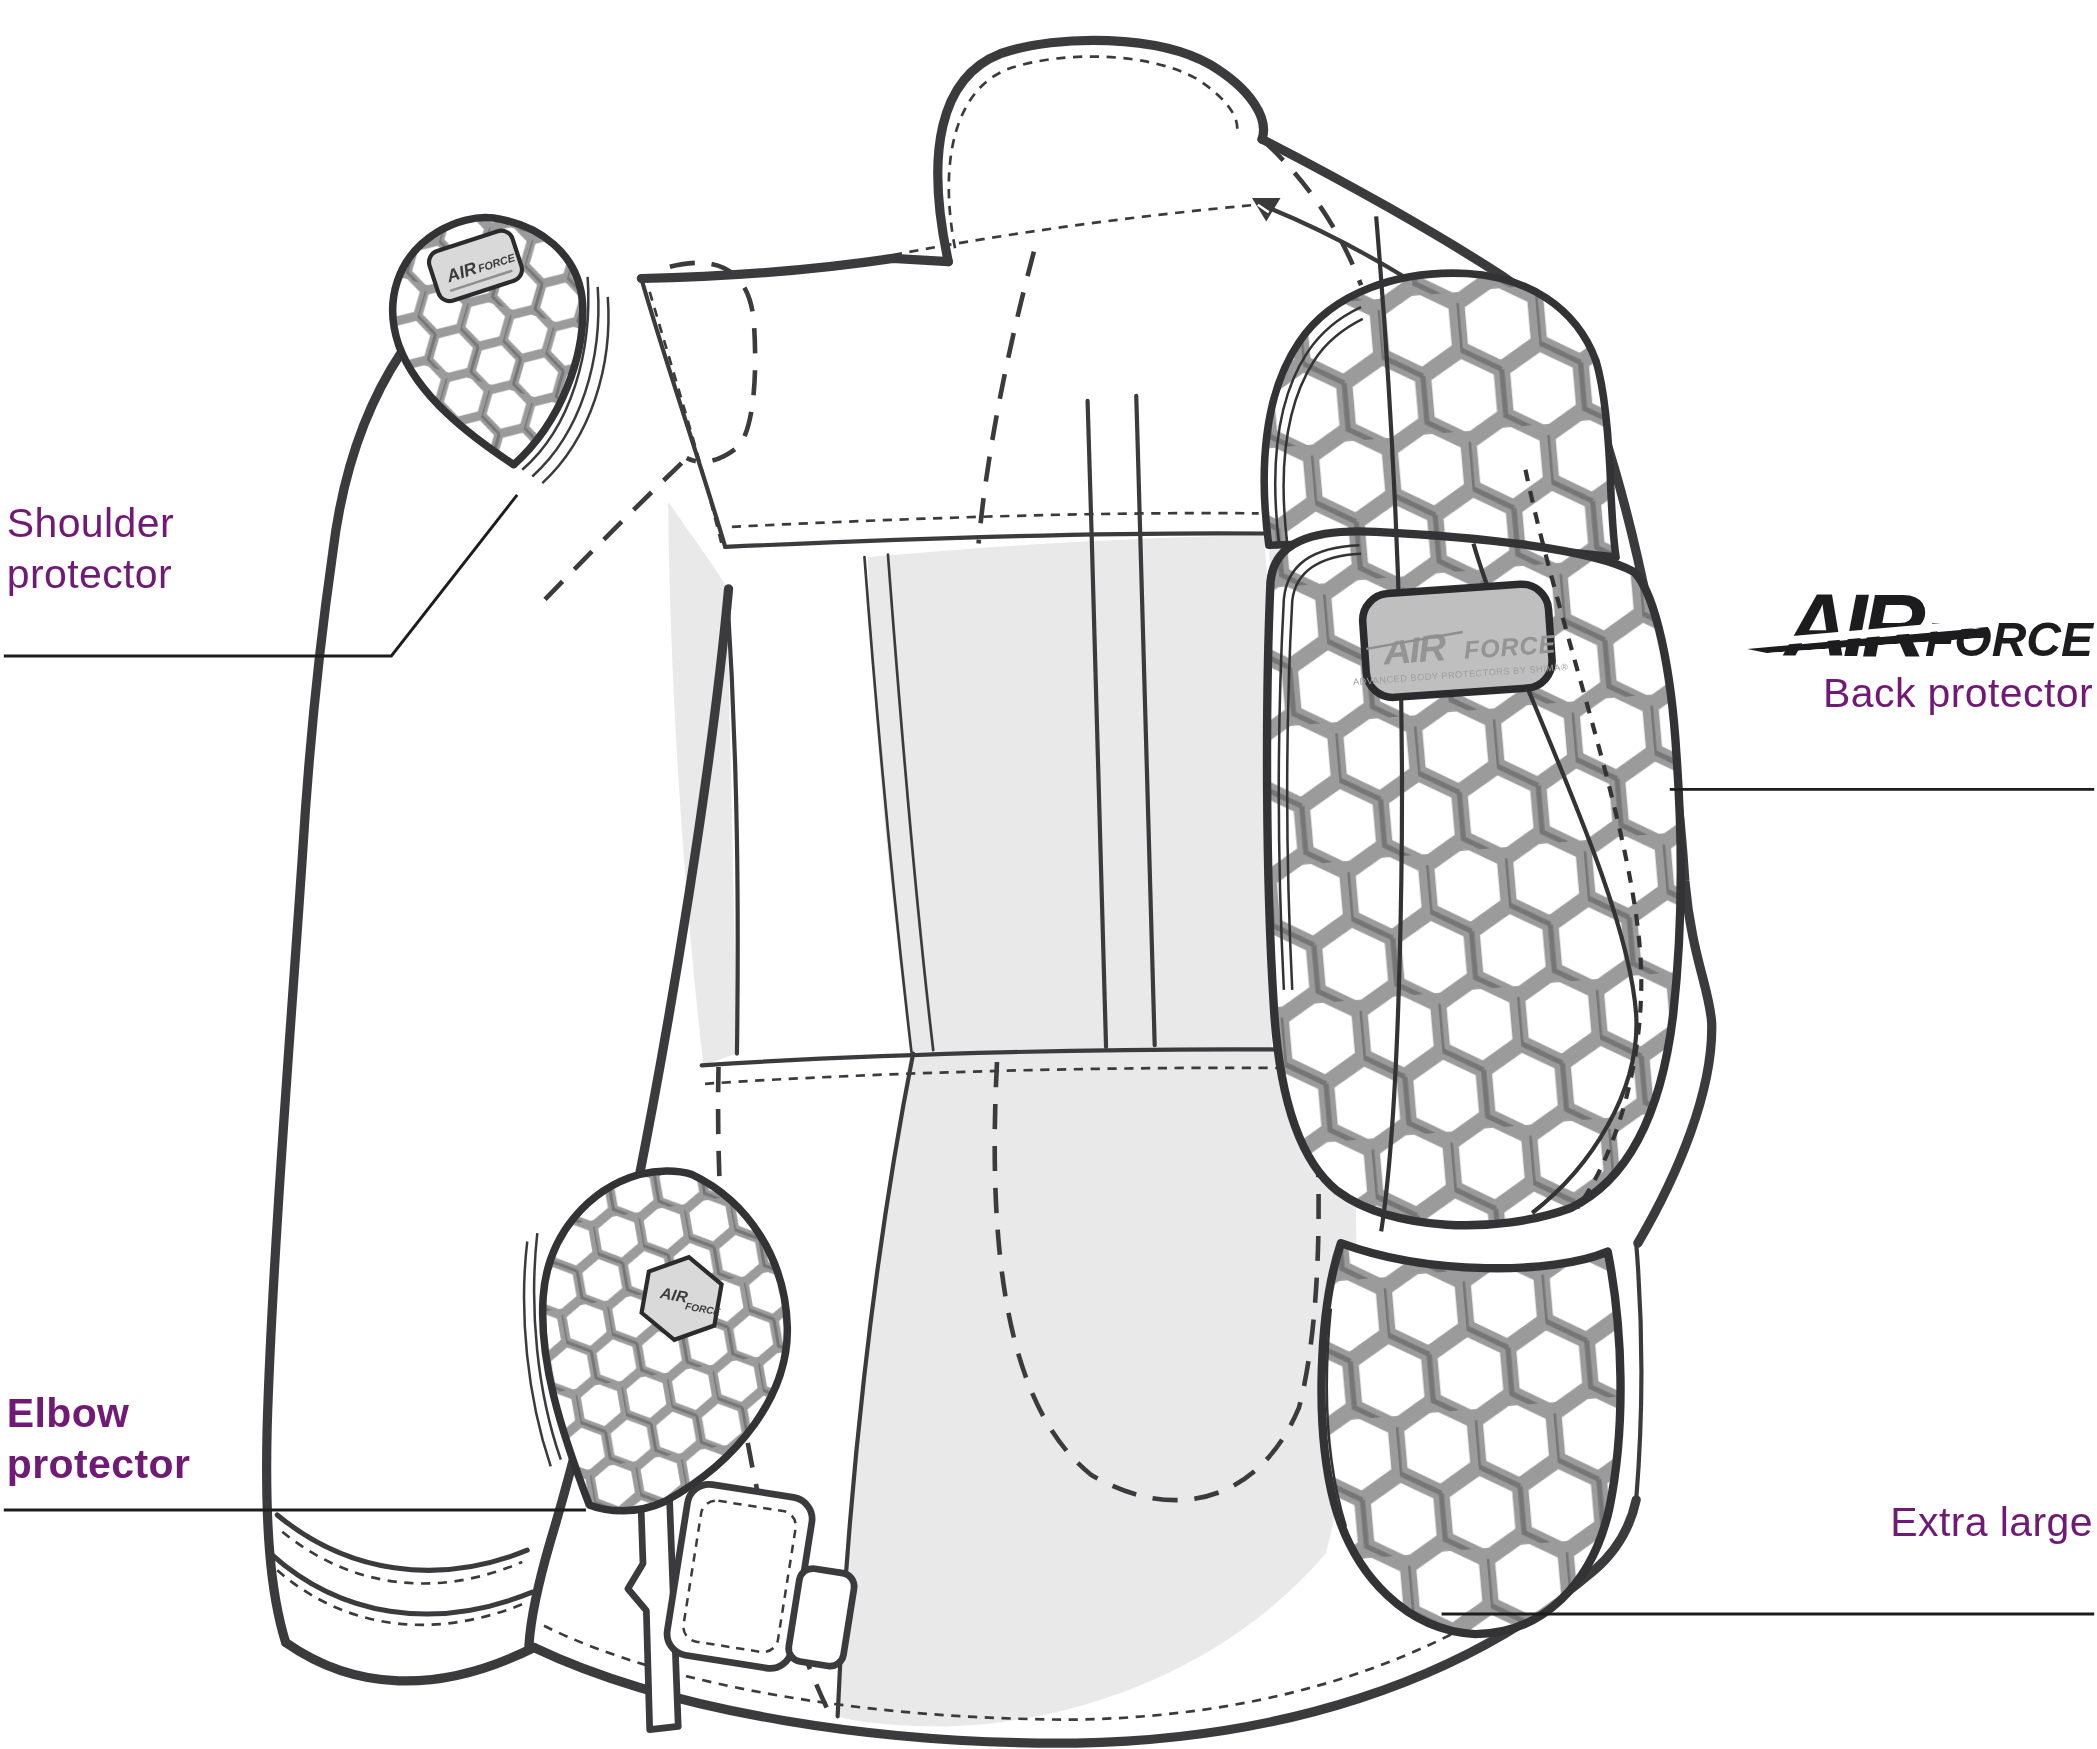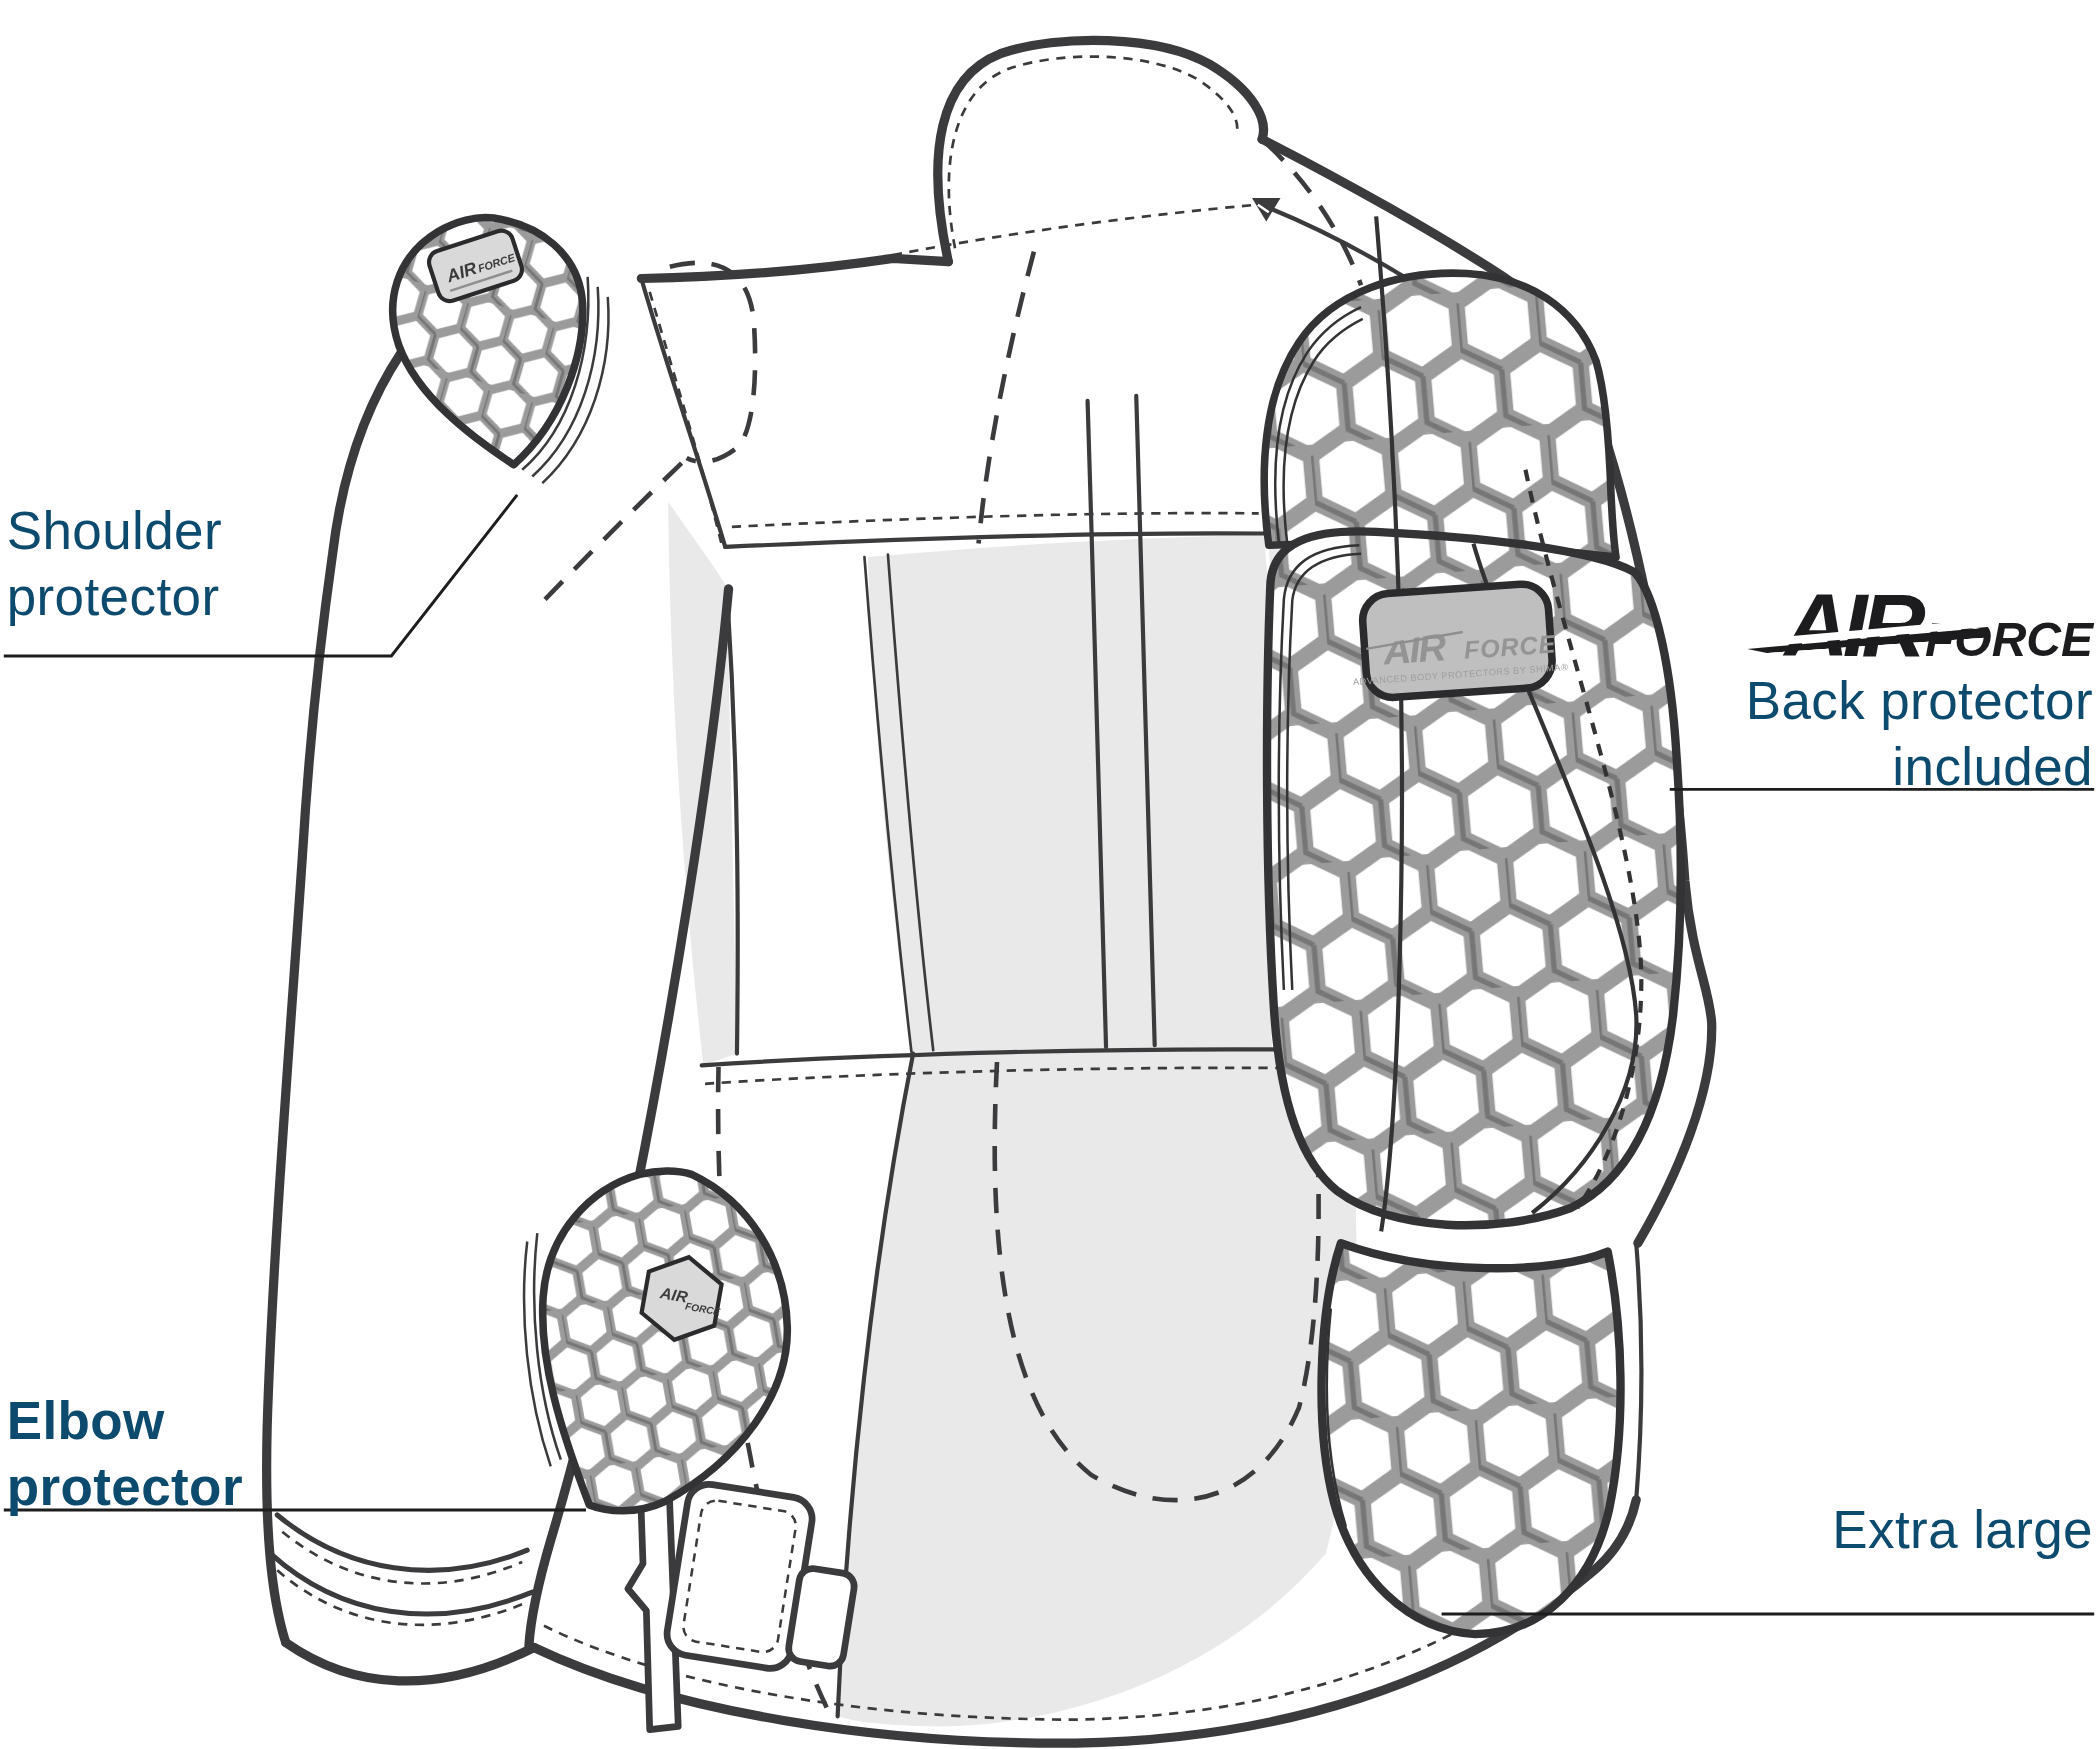--- a/index.html
+++ b/index.html
@@ -1,19 +1,19 @@
 <!DOCTYPE html>
 <html style="font-size:13.4px"><head>
 <meta charset="utf-8">
 <style>
   html,body{margin:0;padding:0;background:#ffffff;}
   .stage{position:relative;width:2098px;height:1749px;background:#ffffff;overflow:hidden;
          font-family:"Liberation Sans","DejaVu Sans",sans-serif;}
   .stage svg{position:absolute;left:0;top:0;}
-  .lbl{position:absolute;font-size:53px;line-height:1.24;color:#0c4a6e;letter-spacing:0.4px;white-space:nowrap;}
+  .lbl{position:absolute;font-size:41px;line-height:1.24;color:#701a75;letter-spacing:0.4px;white-space:nowrap;}
   .lbl .l2{display:block;}
   .lbl-right{text-align:right;}
   #shoulder-label{left:6.7px;top:498px;}
   #elbow-label{left:6.7px;top:1388px;font-weight:bold;}
   #back-label{right:5px;top:668px;}
   #mesh-label{right:5px;top:1497px;}
   
   .af-logo{position:absolute;right:5px;top:581px;width:394px;height:87px;text-align:right;line-height:1;}
   .af-inner{position:relative;display:inline-block;}
   .af-air{font-style:italic;font-weight:900;font-size:89px;letter-spacing:-5.9px;color:#1c1c1e;}
@@ -216,21 +216,20 @@
 <div class="af-logo">
   <span class="af-inner">
     <span class="af-swoosh"></span>
     <span class="af-air">AIR</span><span class="af-force">FORCE</span>
     <span class="af-slash"></span>
   </span>
 </div>
 
 <div class="lbl lbl-right" id="back-label">
   <span class="l1">Back protector</span>
-  <span class="l2">included</span>
 </div>
 
 <div class="lbl lbl-right" id="mesh-label">
   <span class="l1">Extra large</span>
 </div>
 
 </div>
 
 
 </body></html>

